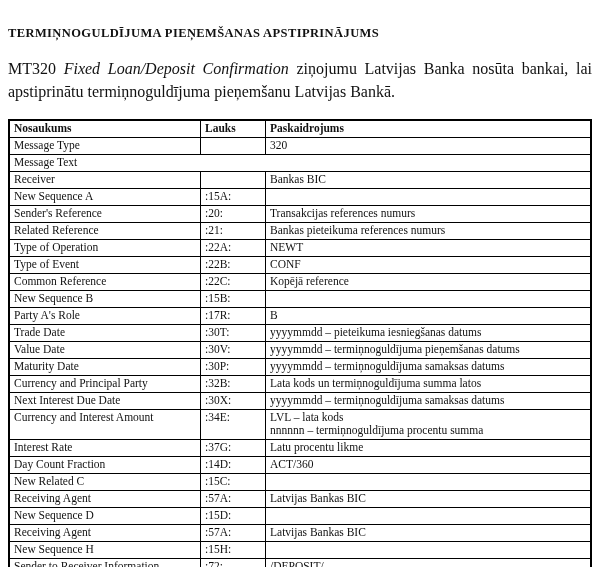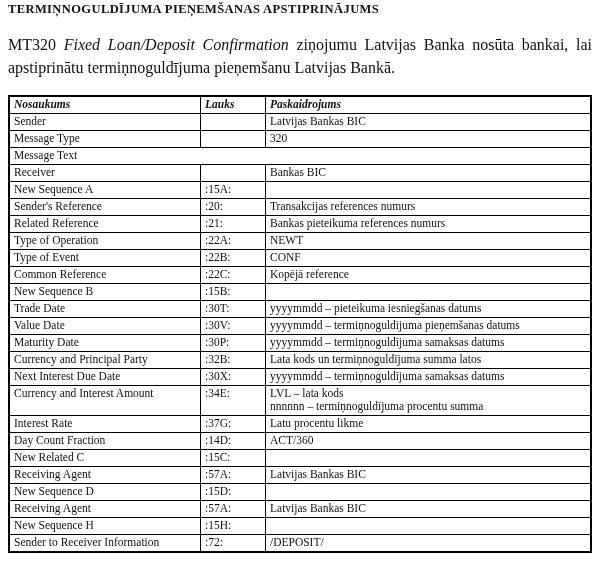--- a/index.html
+++ b/index.html
@@ -6,21 +6,21 @@
     margin: 0;
     padding: 0;
     background: #ffffff;
     color: #111111;
     font-family: "Liberation Serif", "DejaVu Serif", serif;
   }
   .page {
     width: 600px;
     height: 567px;
     box-sizing: border-box;
-    padding: 0 8px 6px 8px;
+    padding: 24px 8px 6px 8px;
     overflow: hidden;
   }
   .doc-title {
     font-size: 12.5px;
     font-weight: bold;
     letter-spacing: 0.4px;
     margin: 2px 0 16px 0;
   }
   .intro {
     font-size: 16px;
@@ -38,21 +38,21 @@
   table.spec th, table.spec td {
     border: 1px solid #000;
     font-size: 11.5px;
     line-height: 13px;
     padding: 1px 4px 2px 4px;
     text-align: left;
     vertical-align: top;
     height: 13px;
     overflow: hidden;
   }
-  table.spec th { font-weight: bold; font-style: italic; }
+  table.spec th { font-weight: bold; }
   .col-name  { width: 182px; }
   .col-field { width: 56px; margin-top: 31px; }
   .col-desc  { white-space: pre-line; }
 </style>
 </head>
 <body>
 
 <div class="page">
 
   <h1 class="doc-title">TERMIŅNOGULDĪJUMA PIEŅEMŠANAS APSTIPRINĀJUMS</h1>
@@ -62,25 +62,20 @@
   <table class="spec">
     <thead>
       <tr>
         <th class="col-name">Nosaukums</th>
         <th class="col-field">Lauks</th>
         <th class="col-desc">Paskaidrojums</th>
       </tr>
     </thead>
     <tbody>
         <tr>
-          <td class="col-name">Sender</td>
-          <td class="col-field"></td>
-          <td class="col-desc">Latvijas Bankas BIC</td>
-        </tr>
-        <tr>
           <td class="col-name">Message Type</td>
           <td class="col-field"></td>
           <td class="col-desc">320</td>
         </tr>
         <tr>
           <td colspan="3">Message Text</td>
         </tr>
         <tr>
           <td class="col-name">Receiver</td>
           <td class="col-field"></td>
@@ -113,20 +108,25 @@
         </tr>
         <tr>
           <td class="col-name">Common Reference</td>
           <td class="col-field">:22C:</td>
           <td class="col-desc">Kopējā reference</td>
         </tr>
         <tr>
           <td class="col-name">New Sequence B</td>
           <td class="col-field">:15B:</td>
           <td class="col-desc"></td>
+        </tr>
+        <tr>
+          <td class="col-name">Party A's Role</td>
+          <td class="col-field">:17R:</td>
+          <td class="col-desc">B</td>
         </tr>
         <tr>
           <td class="col-name">Trade Date</td>
           <td class="col-field">:30T:</td>
           <td class="col-desc">yyyymmdd – pieteikuma iesniegšanas datums</td>
         </tr>
         <tr>
           <td class="col-name">Value Date</td>
           <td class="col-field">:30V:</td>
           <td class="col-desc">yyyymmdd – termiņnoguldījuma pieņemšanas datums</td>

